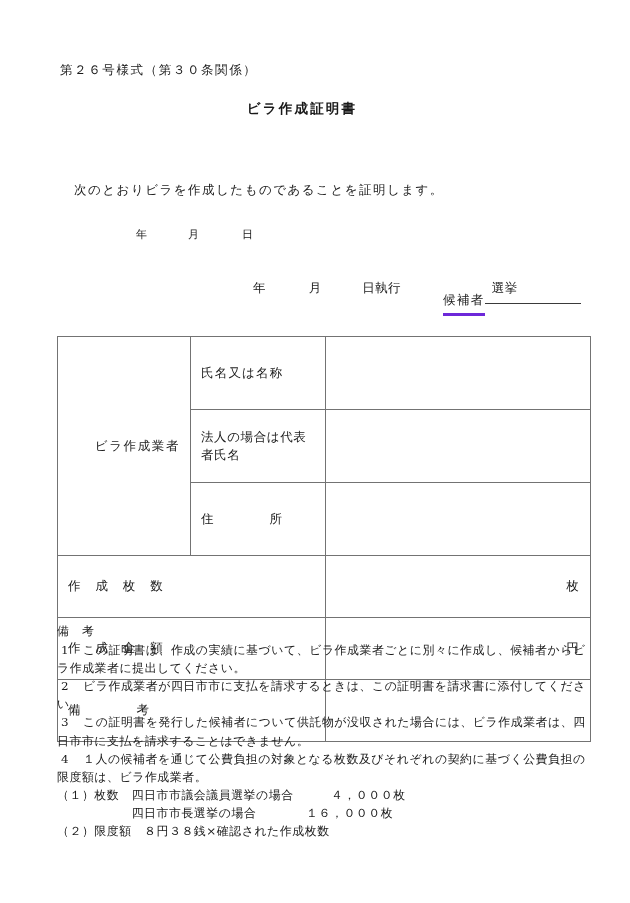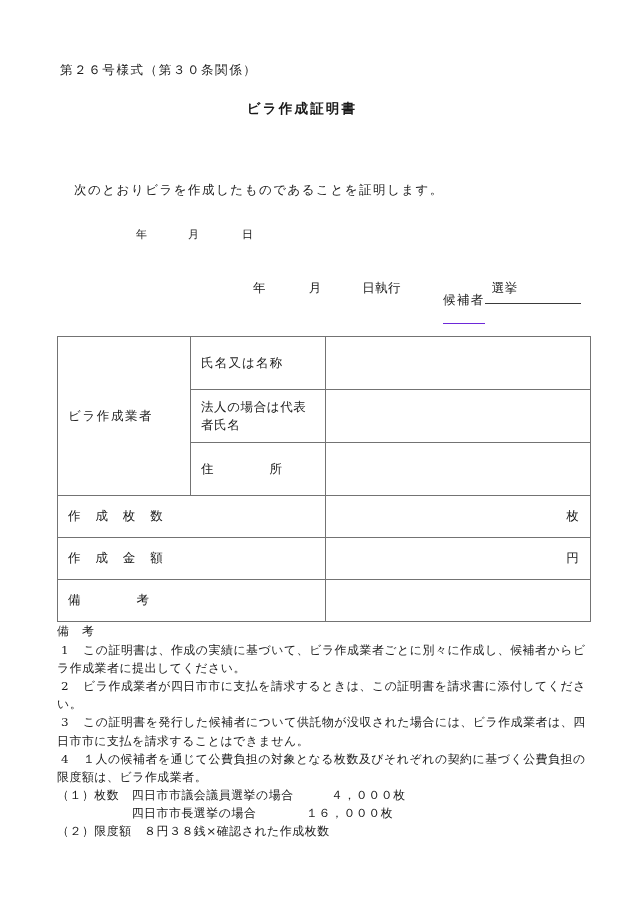--- a/index.html
+++ b/index.html
@@ -86,22 +86,22 @@
   .candidate-line {
     position: absolute;
     left: 443px;
     top: 292px;
     font-size: 12.5px;
     white-space: nowrap;
     letter-spacing: 1.4px;
   }
   .candidate-line .cand-label {
     display: inline-block;
-    border-bottom: 1px solid #6d28d9;
-    padding-bottom: 14px;
+    border-bottom: 3px solid #6d28d9;
+    padding-bottom: 4px;
   }
   .candidate-line .cand-blank {
     display: inline-block;
     width: 96px;
     border-bottom: 1px solid #3a3a3a;
     padding-bottom: 2px;
   }
 
   
   .main-table {
@@ -109,29 +109,29 @@
     left: 57px;
     top: 336px;
     width: 533px;
     border-collapse: collapse;
     table-layout: fixed;
   }
   .main-table td {
     border: 1px solid #737373;
     font-size: 12.5px;
     vertical-align: middle;
-    padding: 0 10px;
+    padding: 10px 10px;
     background: #ffffff;
   }
   .col-label   { width: 133px; }
   .col-sublab  { width: 135px; }
   .col-value   { width: 265px; }
 
   .cell-vendor {
-    text-align: left;
+    text-align: right;
     letter-spacing: 1.6px;
   }
   .cell-sub {
     height: 52px;
     letter-spacing: 1.2px;
   }
   .cell-sub-small {
     font-size: 10.2px;
     letter-spacing: 0.6px;
     line-height: 1.45;

